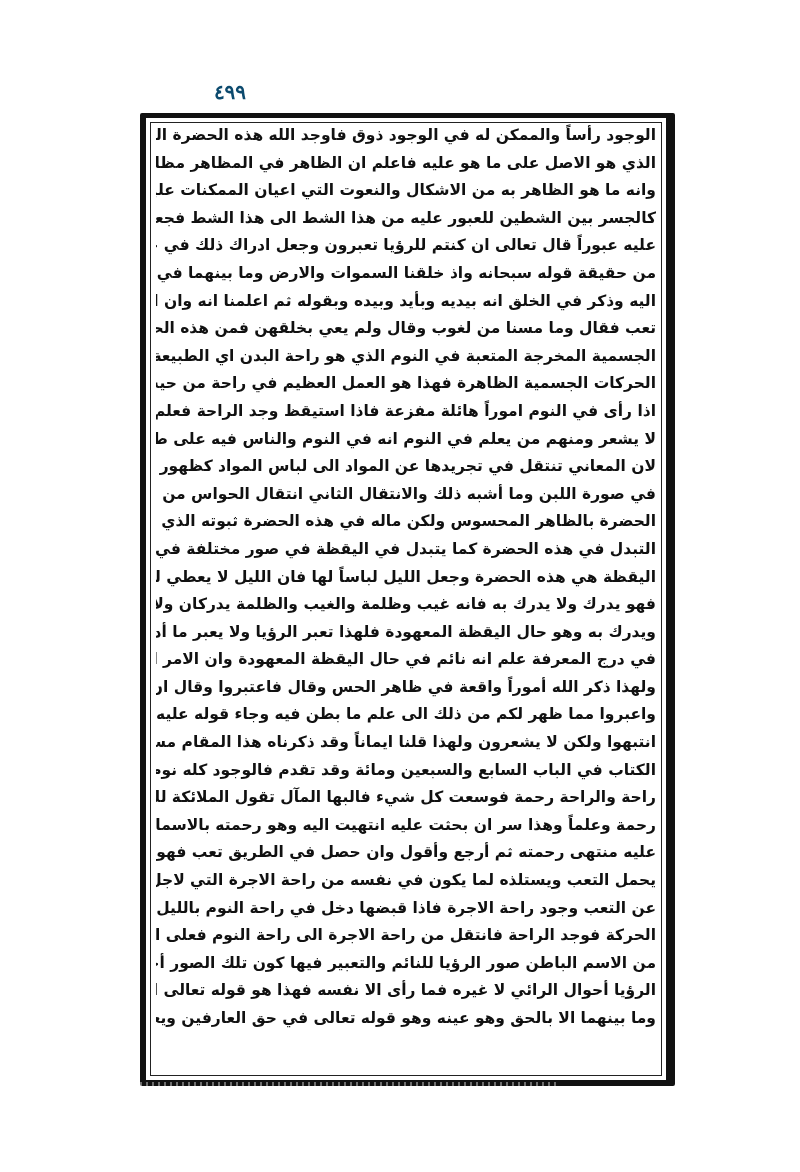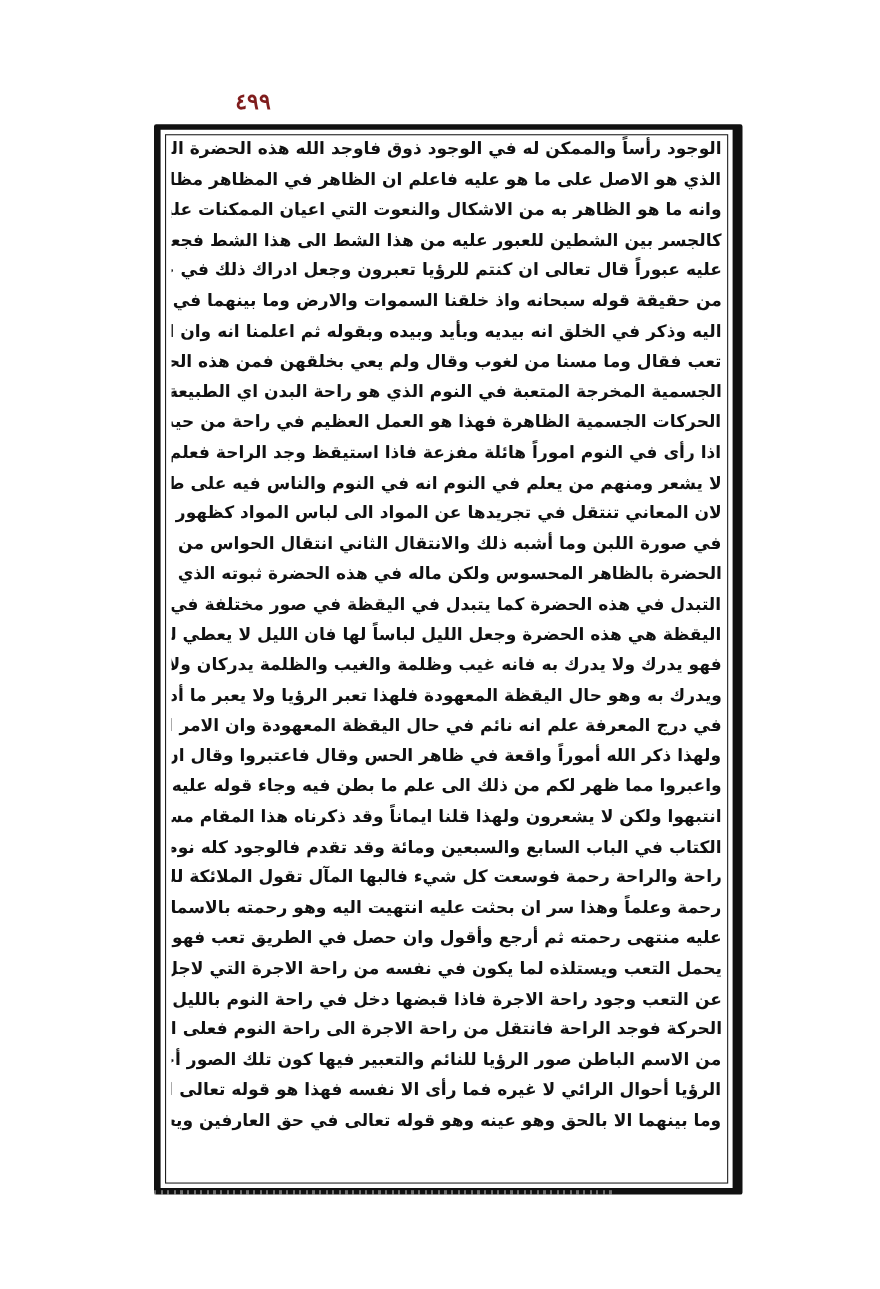--- a/index.html
+++ b/index.html
@@ -1,19 +1,19 @@
 <!DOCTYPE html>
 <html><head>
 <meta charset="utf-8">
 <style>
   html, body { margin: 0; padding: 0; background: #ffffff; }
   body { width: 800px; height: 1172px; position: relative; overflow: hidden; }
   .page-number {
     position: absolute; left: 205px; top: 80px; width: 50px; text-align: center;
-    font-family: "DejaVu Serif", serif; font-size: 20px; font-weight: bold; color: #7f1d1d;
+    font-family: "DejaVu Serif", serif; font-size: 20px; font-weight: bold; color: #0c4a6e;
   }
   .frame-outer {
     position: absolute; left: 140px; top: 113px; width: 520px; height: 962px;
     border-top: 5px solid #111; border-bottom: 6px solid #111;
     border-left: 6px solid #111; border-right: 9px solid #111;
     border-radius: 2px;
   }
   .frame-inner {
     position: absolute; left: 4px; top: 4px; right: 4px; bottom: 4px;
     border: 1.5px solid #222;

